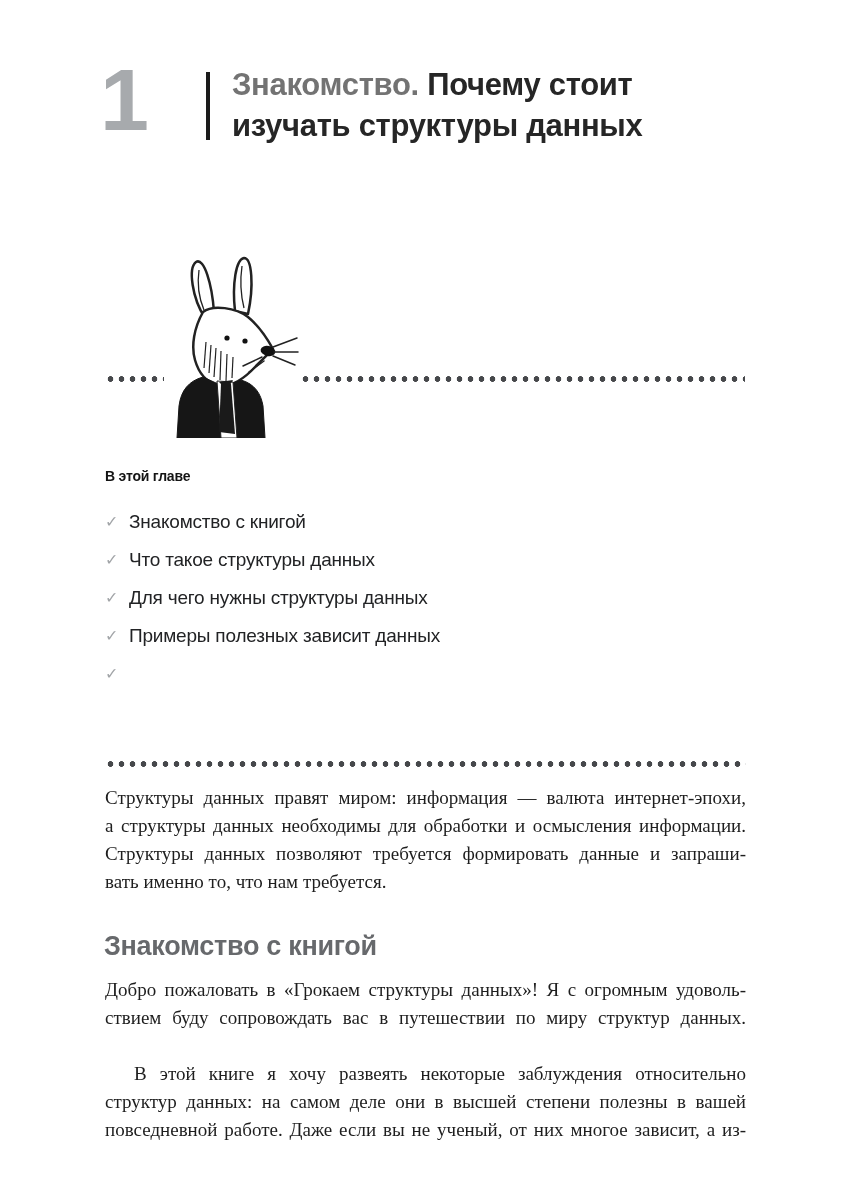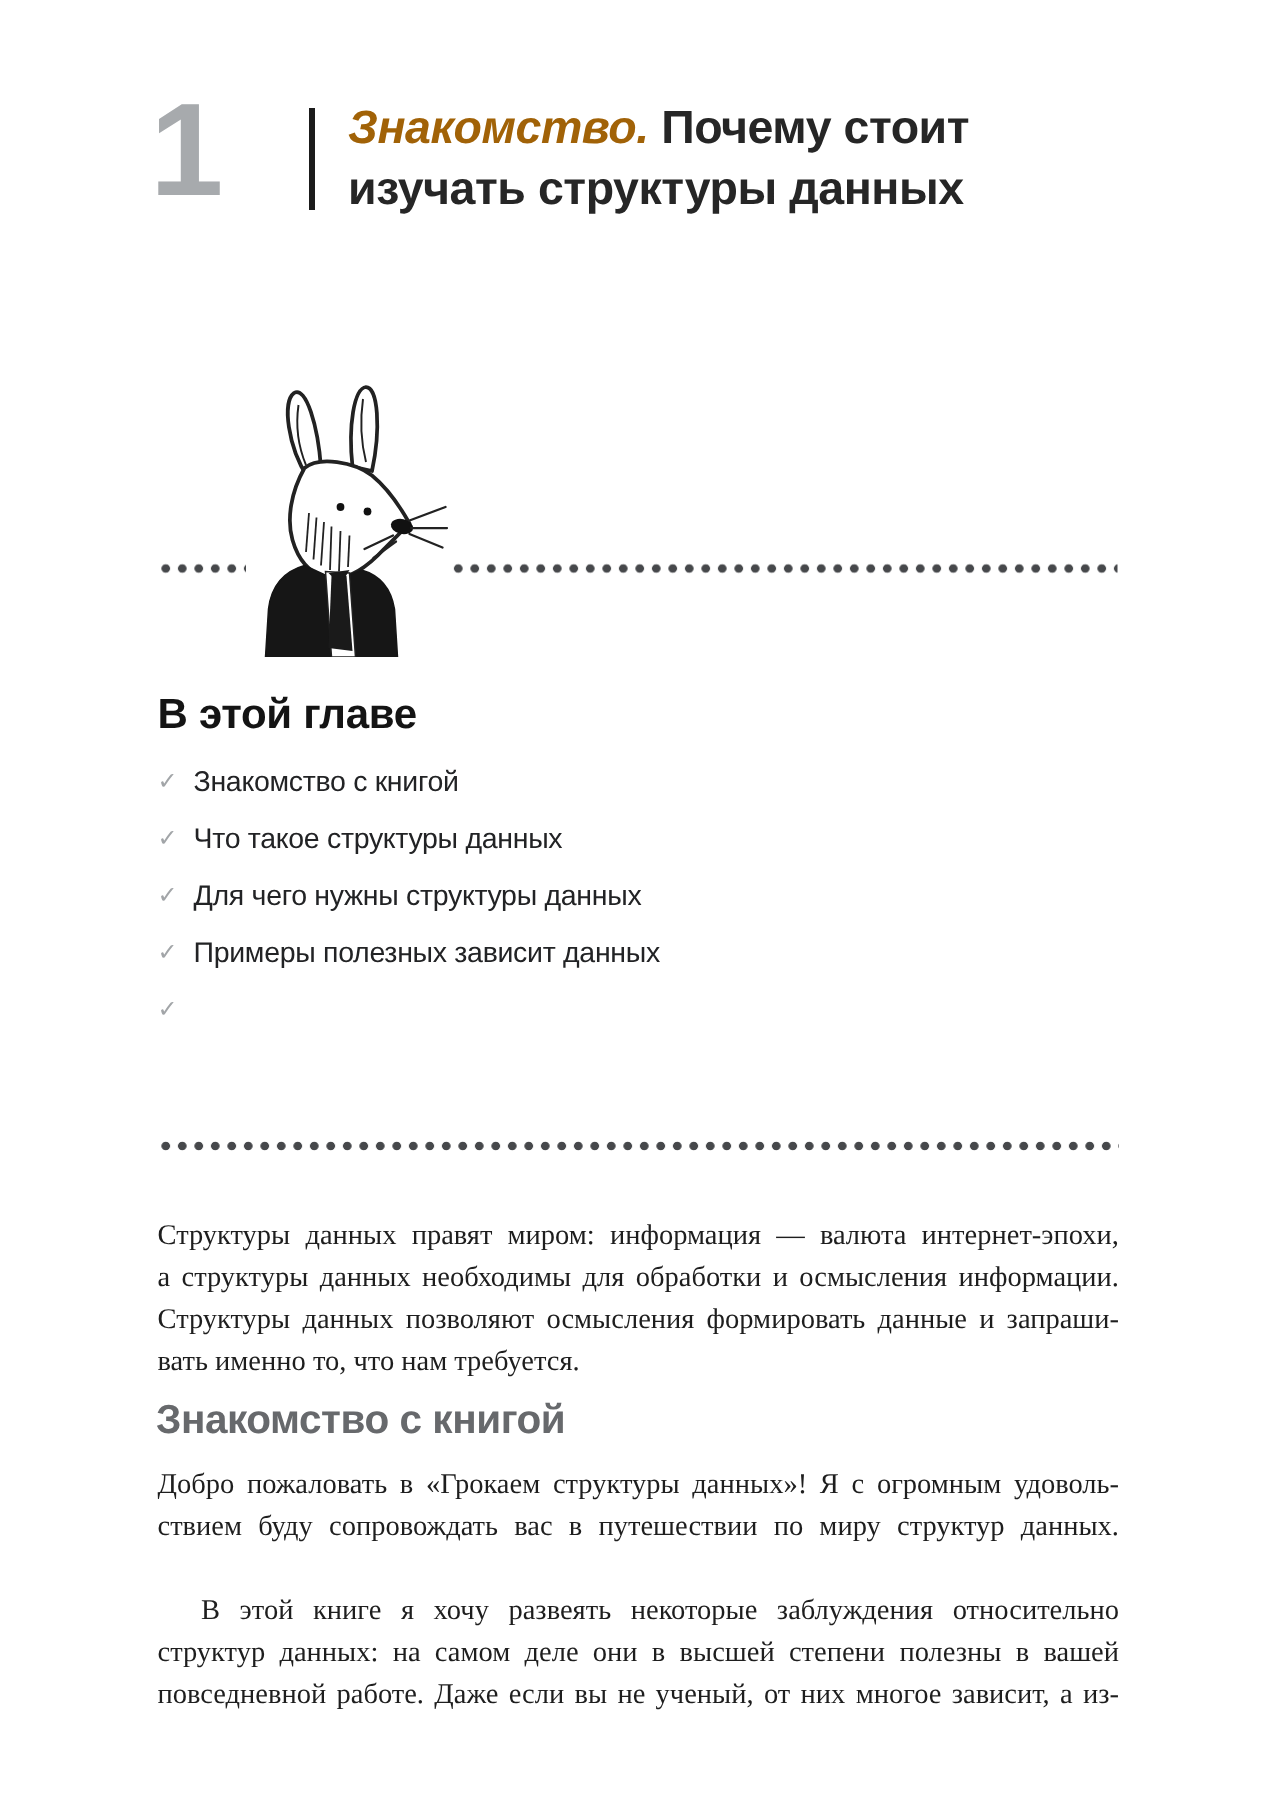--- a/index.html
+++ b/index.html
@@ -16,50 +16,50 @@
   }
   .title-bar {
     position: absolute; left: 206px; top: 72px;
     width: 4px; height: 68px; background: #1b1b1b;
   }
   .chapter-title {
     position: absolute; left: 232px; top: 64px;
     font-size: 31px; font-weight: bold; line-height: 41px;
     color: #262626; letter-spacing: -0.3px; white-space: nowrap;
   }
-  .chapter-title .gray { color: #a16207; font-style: italic; }
+  .chapter-title .gray { color: #737373; }
 
   
   .dotted {
     position: absolute; height: 8px;
     background-image: radial-gradient(circle, #46484b 2.6px, rgba(0,0,0,0) 3.1px);
     background-size: 11px 8px; background-position: 0 0; background-repeat: repeat-x;
   }
   .dotted.seg-a { left: 105px; top: 375px; width: 59px; }
   .dotted.seg-b { left: 300px; top: 375px; width: 445px; }
   .dotted.full  { left: 105px; top: 760px; width: 641px; }
 
   
   .mouse { position: absolute; left: 161px; top: 254px; width: 138px; height: 184px; }
   .mouse svg { width: 100%; height: 100%; display: block; }
 
   
   .toc { position: absolute; left: 105px; top: 461px; width: 640px; }
-  .toc h2 { font-size: 28px; font-weight: bold; color: #141414; line-height: 30px; letter-spacing: -0.2px; }
+  .toc h2 { font-size: 14px; font-weight: bold; color: #141414; line-height: 30px; letter-spacing: -0.2px; }
   .toc ul { list-style: none; margin-top: 17px; }
   .toc li { display: flex; align-items: flex-start; margin-bottom: 11px;
             font-size: 19px; line-height: 27px; color: #222325; letter-spacing: -0.2px; }
   .toc .check { width: 24px; flex: 0 0 24px; color: #a2a5a8; font-size: 16px;
                 line-height: 27px; text-align: left; }
   .toc .check-text { max-width: 550px; }
 
   
   .serif { font-family: "Liberation Serif", serif; font-size: 19px; line-height: 28px;
            color: #1e1e1e; }
-  .intro { position: absolute; left: 105px; top: 810px; width: 641px; }
+  .intro { position: absolute; left: 105px; top: 784px; width: 641px; }
   .jlines .line { text-align: justify; text-align-last: justify; }
   .jlines .line:last-of-type { text-align-last: auto; }
   .jlines.justify-all .line:last-of-type { text-align-last: justify; }
   .jlines.indent-first .line:first-of-type { text-indent: 29px; }
 
   .section-heading {
     position: absolute; left: 104px; top: 929px;
     font-size: 27px; font-weight: bold; line-height: 34px;
     color: #67696c; letter-spacing: -0.3px;
   }
@@ -154,21 +154,21 @@
   </section>
 
   <div class="dotted full"></div>
 
   <div class="intro serif jlines">
 
       <div class="line">Структуры данных правят миром: информация — валюта интернет-эпохи,</div>
 
       <div class="line">а структуры данных необходимы для обработки и осмысления информации.</div>
 
-      <div class="line">Структуры данных позволяют осмысления формировать данные и запраши-</div>
+      <div class="line">Структуры данных позволяют требуется формировать данные и запраши-</div>
 
       <div class="line">вать именно то, что нам требуется.</div>
     </div>
 
   <h2 class="section-heading">Знакомство с книгой</h2>
 
   <div class="body-paras">
     <div class="serif jlines">
 
         <div class="line">Добро пожаловать в «Грокаем структуры данных»! Я с огромным удоволь-</div>

